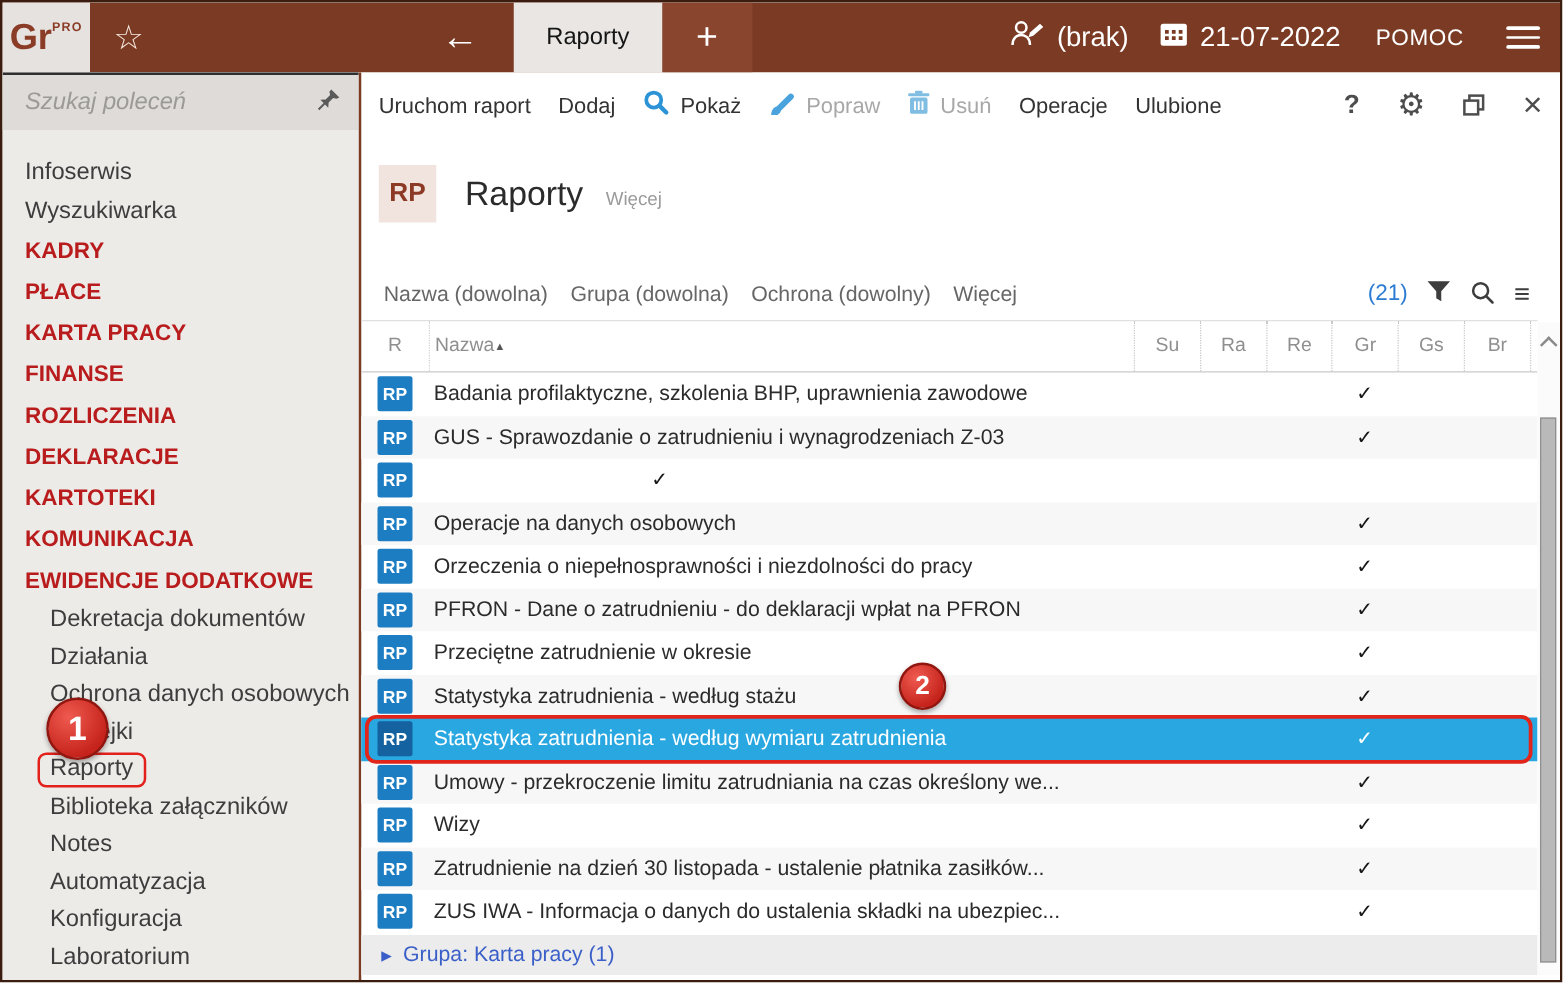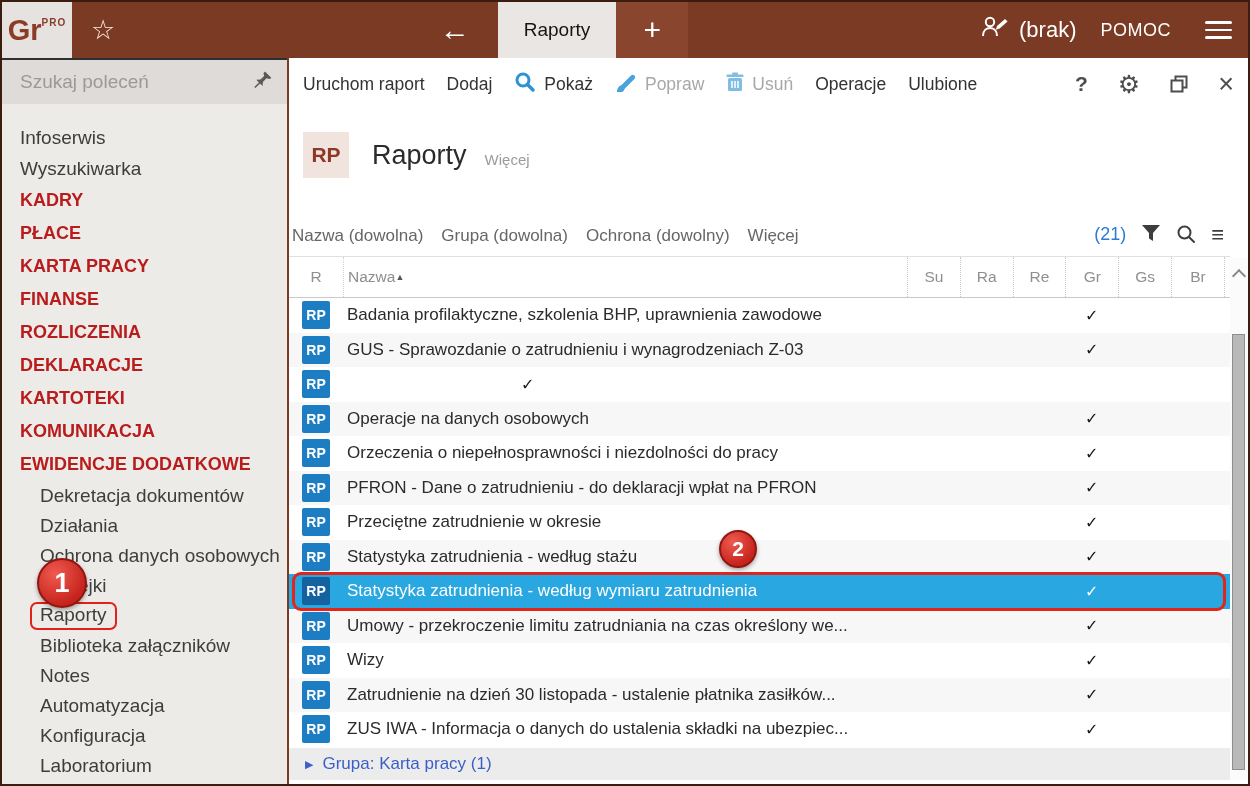--- a/index.html
+++ b/index.html
@@ -22,21 +22,21 @@
   .tb-date{margin-right:28px}
   .tb-help{display:flex;align-items:center;font-size:18px;letter-spacing:.5px;margin-right:34px}
   .tb-menu{display:flex;flex-direction:column;justify-content:center;gap:5px;margin-right:16px}
   .tb-menu i{display:block;width:27px;height:2.5px;background:#fff;border-radius:2px}
 
   
   .content{display:flex;height:726px}
   .sidebar{flex:0 0 285px;background:#edebe8;position:relative}
   .search{height:46px;background:#dedbd8;border-top:2px solid #2f2f2f;display:flex;align-items:center;
           padding:0 14px 0 18px;box-sizing:border-box}
-  .search .ph{color:#9b9a97;font-size:19px;flex:1}
+  .search .ph{font-style:italic;color:#9b9a97;font-size:19px;flex:1}
   .nav{padding-top:18px}
   .nav-row{display:flex;align-items:center}
   .nav-item{height:31px;padding-left:18px}
   .nav-section{height:33px;padding-left:18px}
   .nav-subitem{height:30px;padding-left:38px}
   .nav-item .nav-label,.nav-subitem .nav-label{color:#3d3d3d;font-size:19px;white-space:nowrap}
   .nav-section .nav-label{color:#b91c1c;font-weight:bold;font-size:18px;white-space:nowrap}
   .hl{border:2px solid #e2211c;border-radius:7px;padding:0 8px 2px;margin-left:-10px;display:inline-block}
 
   .main{flex:1;position:relative;border-left:2px solid #7a3a23;background:#fff}
@@ -54,21 +54,21 @@
 
   
   .page-header{position:absolute;top:74px;left:14px;display:flex;align-items:center}
   .rp-badge{width:46px;height:46px;background:#f1e3de;color:#8c3a26;font-weight:bold;font-size:21px;
             display:flex;align-items:center;justify-content:center}
   .page-title{margin-left:23px;font-size:27px;color:#2b2b2b}
   .more-link{margin-left:18px;font-size:15px;color:#9b9b9b;padding-top:9px}
 
   
   .filterbar{position:absolute;top:158px;left:0;right:0;height:40px;display:flex;align-items:center;
-             padding-left:3px;gap:18px;font-size:17px;color:#666}
+             padding-left:18px;gap:18px;font-size:17px;color:#666}
   .f-right{margin-left:auto;display:flex;gap:15px;padding-right:24px}
   .f-count{color:#2d7cd4;font-size:18px}
   .f-list{font-size:22px;color:#3d3d3d;line-height:1}
 
   
   .colheader{position:absolute;top:198px;left:0;width:941px;height:42px;display:flex;align-items:stretch;
              border-top:1px solid #e0e0e0;border-bottom:1px solid #c9c9c9;color:#8f8f8f;font-size:15.5px;box-sizing:border-box}
   .cic{width:54px;flex:none;display:flex;align-items:center;justify-content:center}
   .cname{width:564px;flex:none;display:flex;align-items:center;justify-content:flex-start;
          padding:0 12px 0 4px;box-sizing:border-box}
@@ -131,20 +131,36 @@
     <div class="tb-user">
       <span>
         <svg width="30" height="24" viewBox="0 0 30 24">
           <circle cx="10" cy="7" r="4.2" fill="none" stroke="#fff" stroke-width="2"></circle>
           <path d="M3,21 c0,-6 4,-8 7,-8 s7,2 7,8" fill="none" stroke="#fff" stroke-width="2"></path>
           <path d="M17,11 l8,-7 2.6,2.6 -8,7 -3.8,1.2 z" fill="#fff"></path>
         </svg>
       </span>
       <span>(brak)</span>
     </div>
+    <div class="tb-date">
+      <span>
+        <svg width="24" height="22" viewBox="0 0 24 22">
+          <rect x="1.5" y="3" width="21" height="17.5" rx="2" fill="#fff"></rect>
+          <g fill="#7a3a23">
+            <rect x="5" y="8" width="3" height="3"></rect>
+              <rect x="10.5" y="8" width="3" height="3"></rect>
+              <rect x="16" y="8" width="3" height="3"></rect>
+            <rect x="5" y="13" width="3" height="3"></rect>
+              <rect x="10.5" y="13" width="3" height="3"></rect>
+              <rect x="16" y="13" width="3" height="3"></rect>
+          </g>
+        </svg>
+      </span>
+      <span>21-07-2022</span>
+    </div>
     <div class="tb-help">POMOC</div>
     <div class="tb-menu">
         <i></i>
         <i></i>
         <i></i>
       </div>
   </div>
 
   <div class="content">
 

